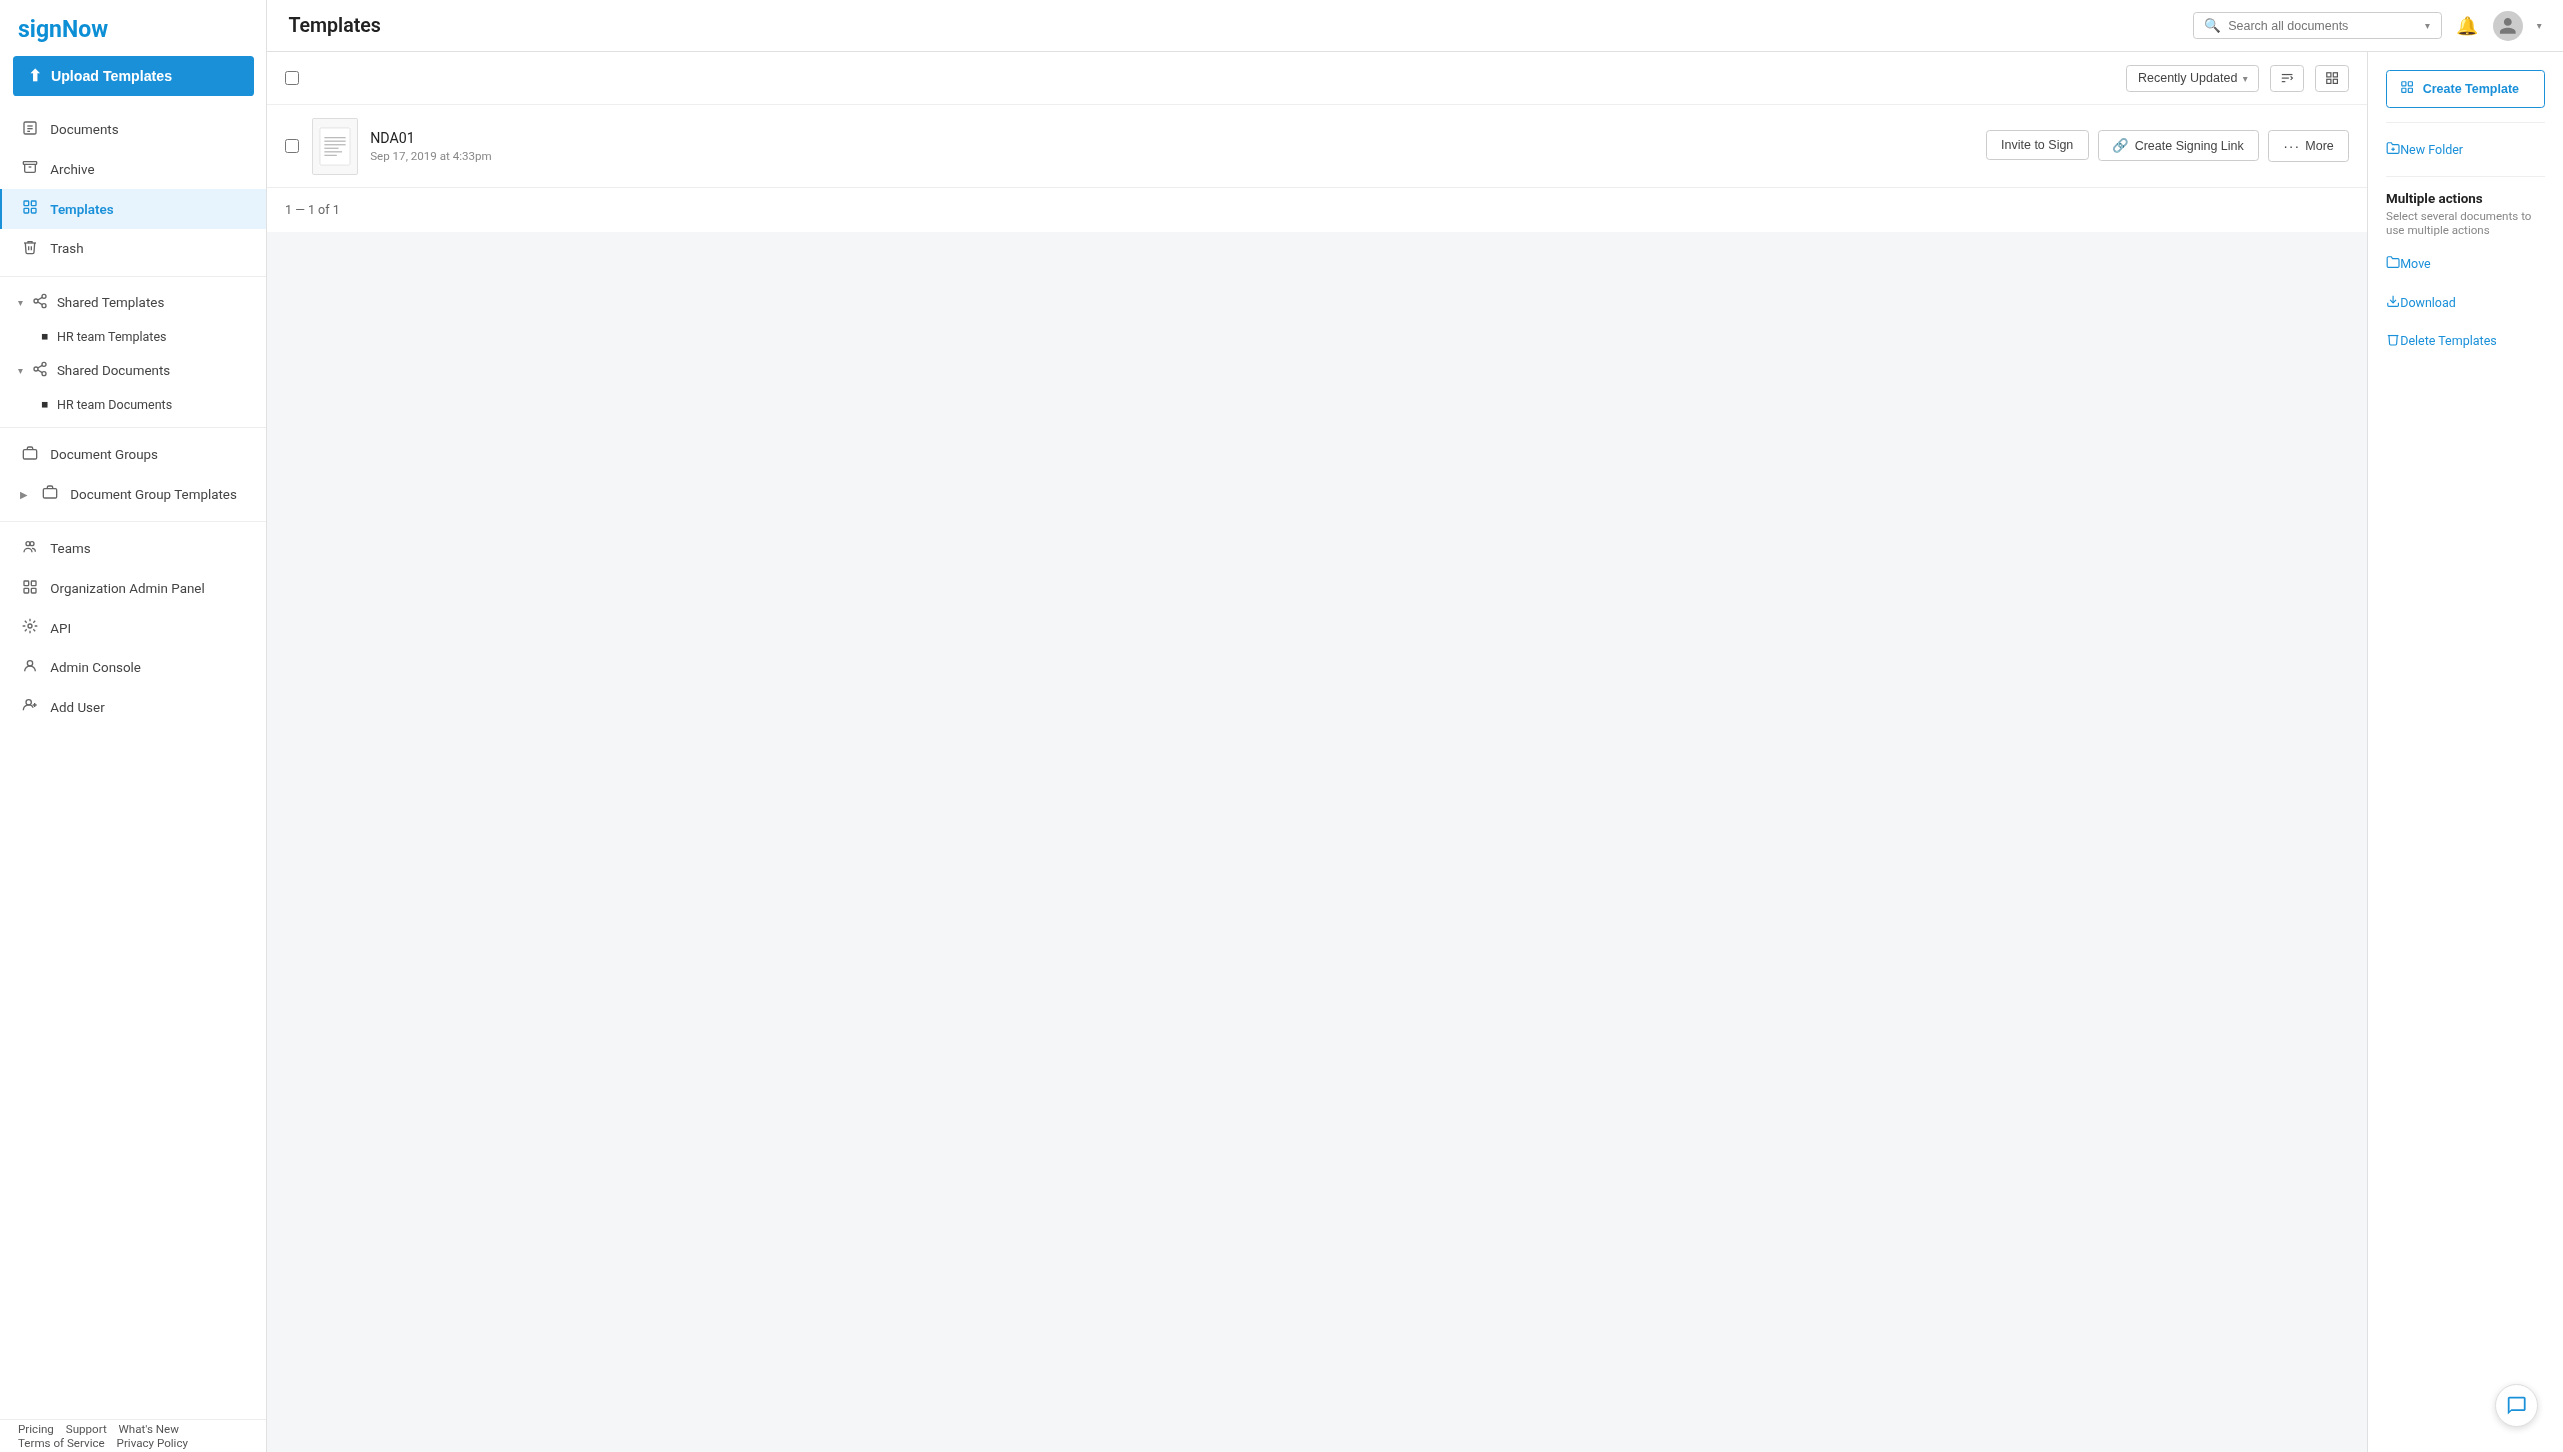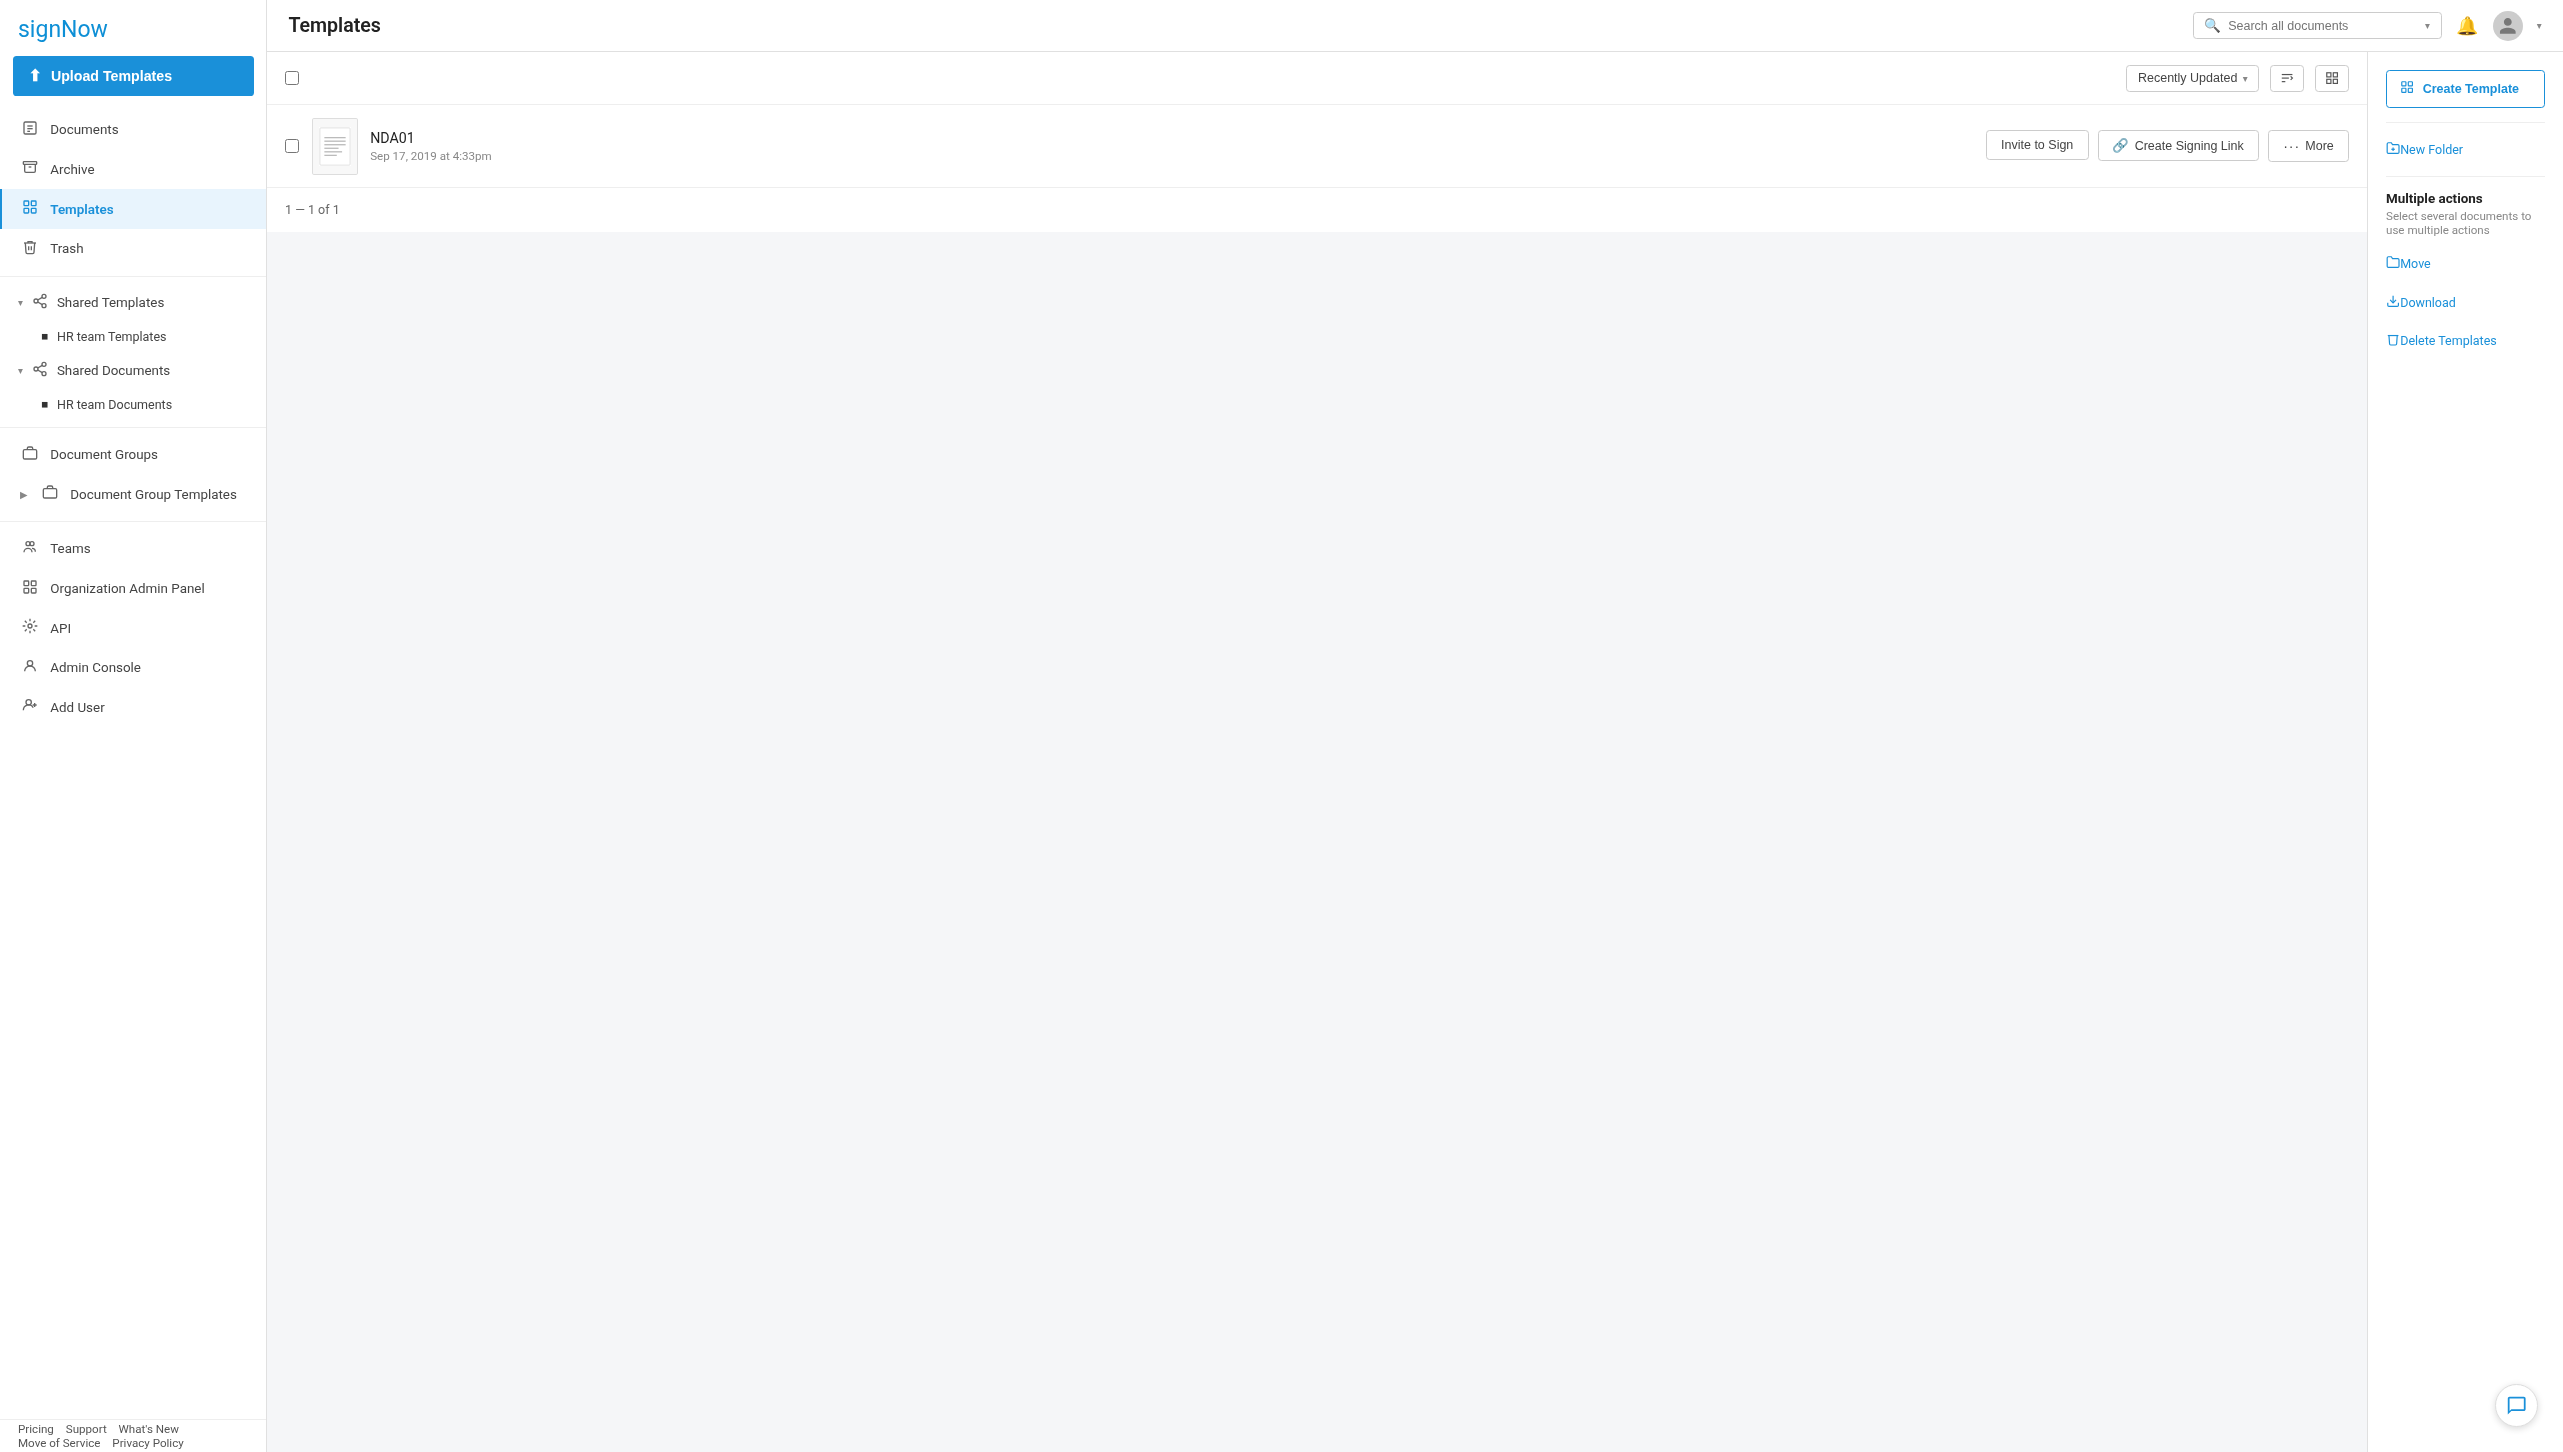--- a/index.html
+++ b/index.html
@@ -1,21 +1,21 @@
 <!DOCTYPE html>
 <html style="font-size:14.2px"><head>
   <meta charset="utf-8">
   <style>
     * { box-sizing: border-box; margin: 0; padding: 0; }
     body { font-family: -apple-system, BlinkMacSystemFont, 'Segoe UI', Roboto, Arial, sans-serif; background: #f5f6f8; display: flex; height: 100vh; overflow: hidden; font-size: 12.5px; }
 
     
     .sidebar { width: 267px; min-width: 267px; background: #fff; border-right: 0.9px solid #e0e0e0; display: flex; flex-direction: column; height: 100vh; overflow-y: auto; }
     .sidebar-logo { padding: 16px 18px 12.5px; }
-    .sidebar-logo span { color: #0d8fd6; font-size: 23px; font-weight: 400; }
+    .sidebar-logo span { color: #0d8fd6; font-size: 23px; font-weight: 700; }
     .upload-btn { margin: 0 12.5px 14.2px; background: #1a90d9; color: #fff; border: none; border-radius: 3.6px; padding: 10.7px 16px; font-size: 14.2px; font-weight: 600; cursor: pointer; display: flex; align-items: center; gap: 9px; width: calc(100% - 25px); }
     .upload-btn .btn-icon { font-size: 16px; }
     .sidebar-nav { flex: 1; }
     .nav-item { display: flex; align-items: center; gap: 10.7px; padding: 9.8px 18px; cursor: pointer; color: #444; font-size: 13.4px; border-left: 2.7px solid transparent; }
     .nav-item.active { background: #e8f4fd; border-left: 2.7px solid #1a90d9; color: #1a90d9; font-weight: 600; }
     .nav-item .nav-icon { font-size: 15px; color: #666; min-width: 19.6px; text-align: center; }
     .nav-item.active .nav-icon { color: #1a90d9; }
     .nav-divider { border: none; border-top: 0.9px solid #eee; margin: 7.1px 0; }
     .nav-section-header { display: flex; align-items: center; gap: 9px; padding: 9px 18px; cursor: pointer; color: #444; font-size: 13.4px; }
     .nav-section-header .chevron { font-size: 9.8px; color: #888; }
@@ -230,21 +230,21 @@
           </svg>
       </span>
       <span>Add User</span>
     </div>
   </nav>
   <div class="sidebar-footer">
     <a href="#">Pricing</a>
     <a href="#">Support</a>
     <a href="#">What's New</a>
     <br style="margin-top:3.6px">
-    <a href="#">Move of Service</a>
+    <a href="#">Terms of Service</a>
     <a href="#">Privacy Policy</a>
   </div>
 </div>
 
 <div class="main">
 
   <div class="topbar">
     <h1 class="page-title">Templates</h1>
     <div class="topbar-right">
       <div class="search-box">

